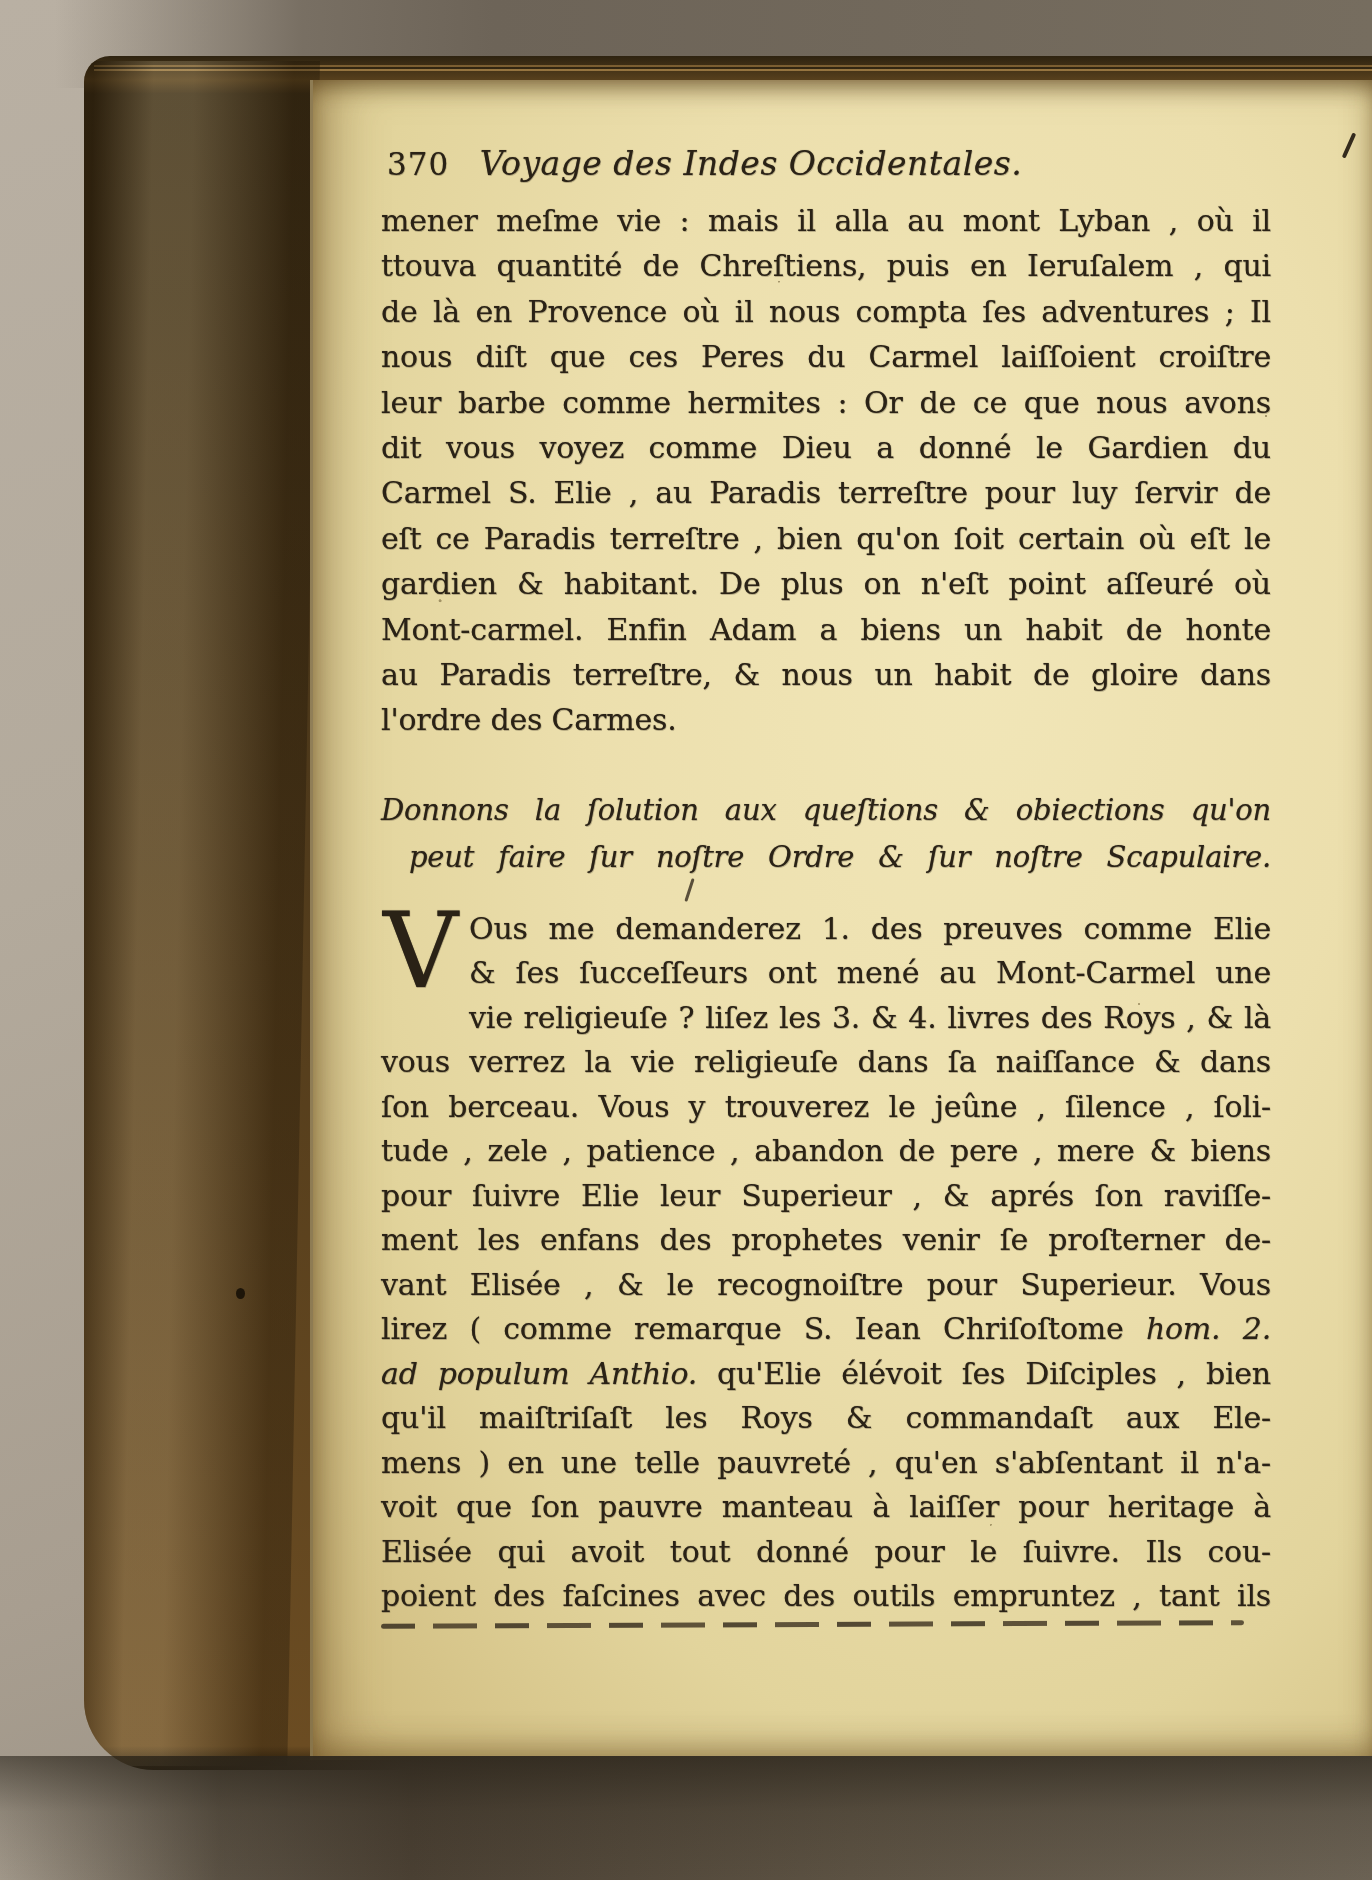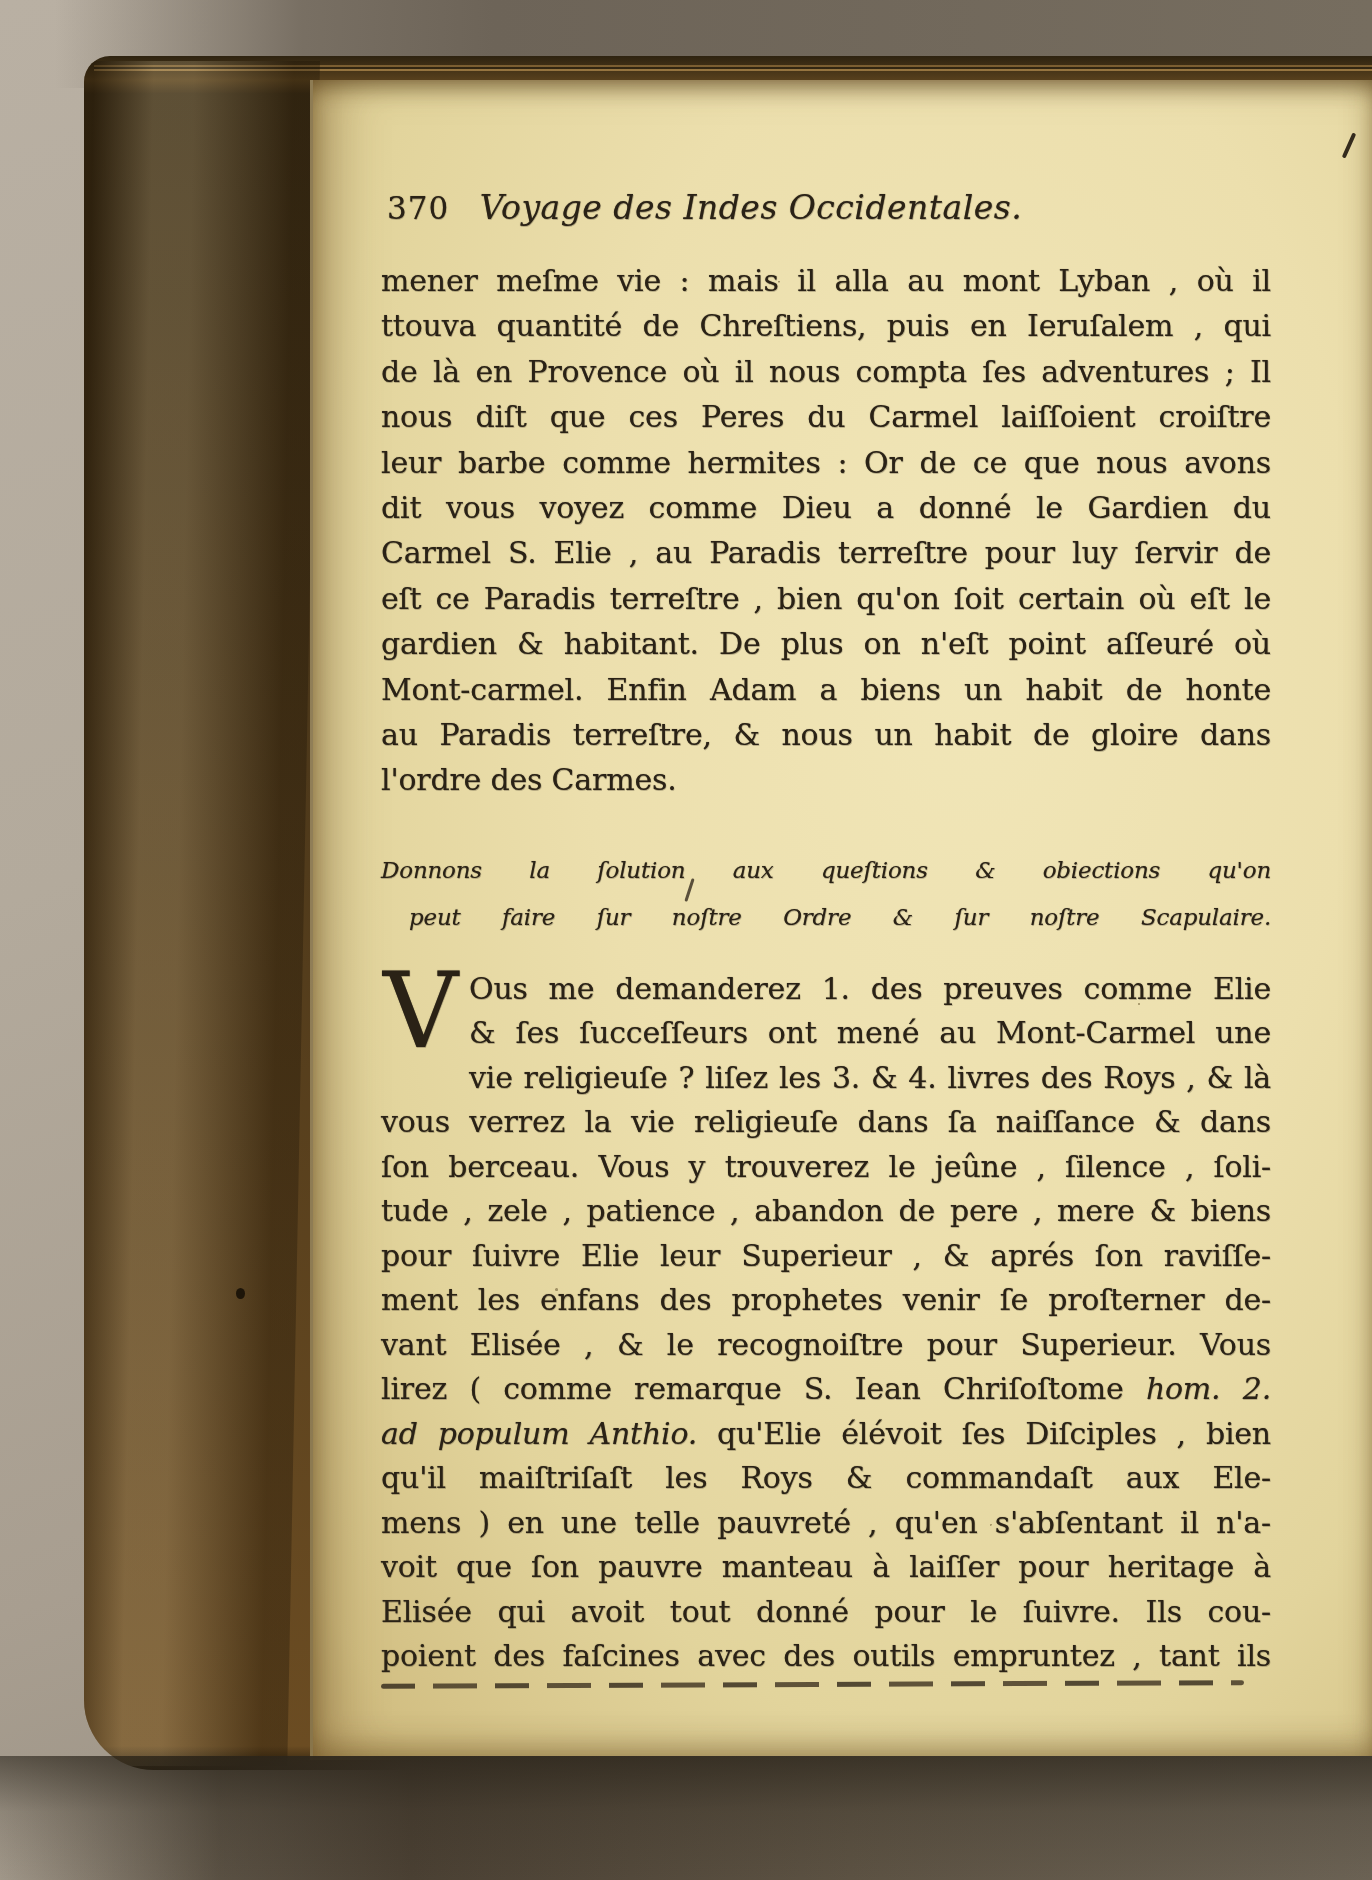--- a/index.html
+++ b/index.html
@@ -60,32 +60,32 @@
       radial-gradient(circle 3px at 23% 72%,#6b5a33 0 40%,transparent 60%),
       radial-gradient(circle 2px at 64% 86%,#7a6a3f 0 40%,transparent 60%),
       radial-gradient(circle 2px at 90% 20%,#6b5a33 0 40%,transparent 60%);
   }
   
   .text-block{
     position:absolute;left:68px;top:64px;width:890px;
     color:#2a2216;
     text-shadow:0 0 1px rgba(42,34,22,.5),.6px .8px 0 rgba(42,34,22,.22);
   }
-  .pg-header{position:relative;height:46px;margin-top:44px;}
+  .pg-header{position:relative;height:46px;}
   .pg-num{position:absolute;left:6px;top:2px;font-size:31px;letter-spacing:1px;}
   .run-title{
     position:absolute;left:0;width:100%;top:0;text-align:center;
     padding-right:150px;box-sizing:border-box;
     font-style:italic;font-size:33px;letter-spacing:.5px;
   }
   .lines .line{text-align:justify;text-align-last:justify;letter-spacing:-.2px;}
   .lines .line.nojust{text-align-last:left;}
-  .para1{margin-top:24px;font-size:30px;}
+  .para1{margin-top:8px;font-size:30px;}
   .para1 .line{line-height:45.4px;height:45.4px;}
-  .sec-heading{margin-top:44px;font-style:italic;font-size:23px;}
+  .sec-heading{margin-top:44px;font-style:italic;font-size:29px;}
   .sec-heading .line{line-height:47px;height:47px;}
   .sec-heading .line + .line{padding-left:28px;}
   .para2{margin-top:26px;font-size:30px;}
   .para2 .line{line-height:44.5px;height:44.5px;}
   .dropcap{
     float:left;width:76px;height:89px;margin:3px 10px 0 2px;
     font-size:104px;line-height:82px;text-align:left;
   }
   .it{font-style:italic;}
   

